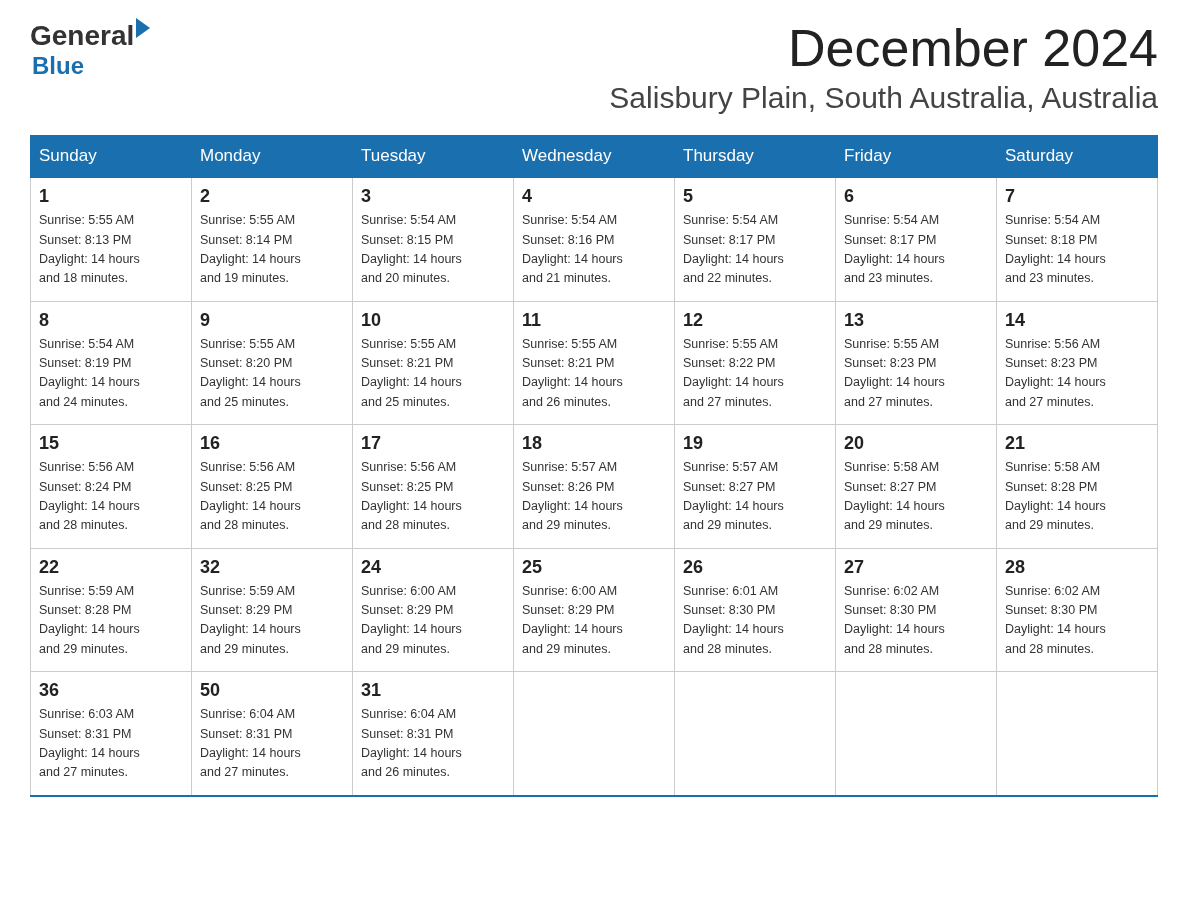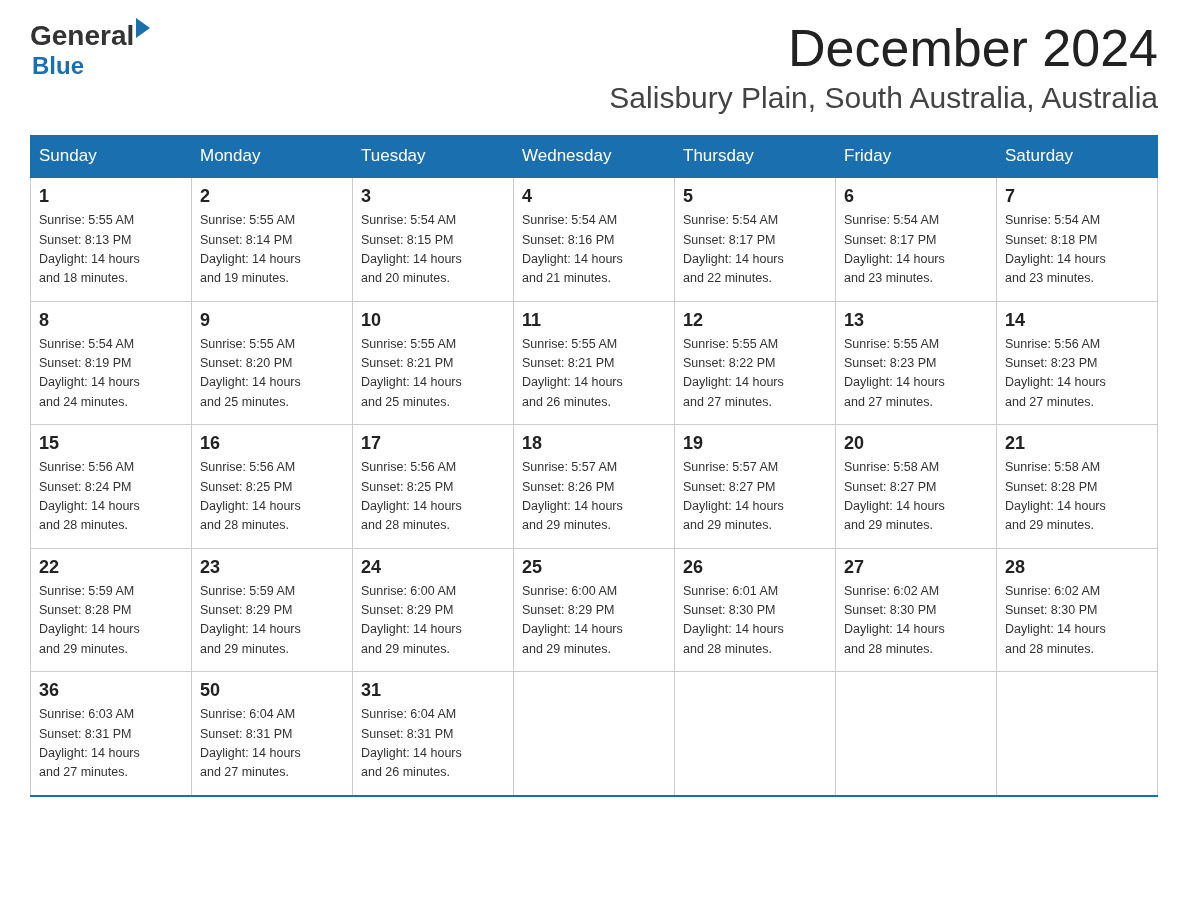--- a/index.html
+++ b/index.html
@@ -223,21 +223,21 @@
           <span class="day-number">21</span>
           <div class="day-info">Sunrise: 5:58 AM<br>Sunset: 8:28 PM<br>Daylight: 14 hours<br>and 29 minutes.</div>
         </td>
       </tr>
       <tr>
         <td>
           <span class="day-number">22</span>
           <div class="day-info">Sunrise: 5:59 AM<br>Sunset: 8:28 PM<br>Daylight: 14 hours<br>and 29 minutes.</div>
         </td>
         <td>
-          <span class="day-number">23</span>
+          <span class="day-number">32</span>
           <div class="day-info">Sunrise: 5:59 AM<br>Sunset: 8:29 PM<br>Daylight: 14 hours<br>and 29 minutes.</div>
         </td>
         <td>
           <span class="day-number">24</span>
           <div class="day-info">Sunrise: 6:00 AM<br>Sunset: 8:29 PM<br>Daylight: 14 hours<br>and 29 minutes.</div>
         </td>
         <td>
           <span class="day-number">25</span>
           <div class="day-info">Sunrise: 6:00 AM<br>Sunset: 8:29 PM<br>Daylight: 14 hours<br>and 29 minutes.</div>
         </td>

